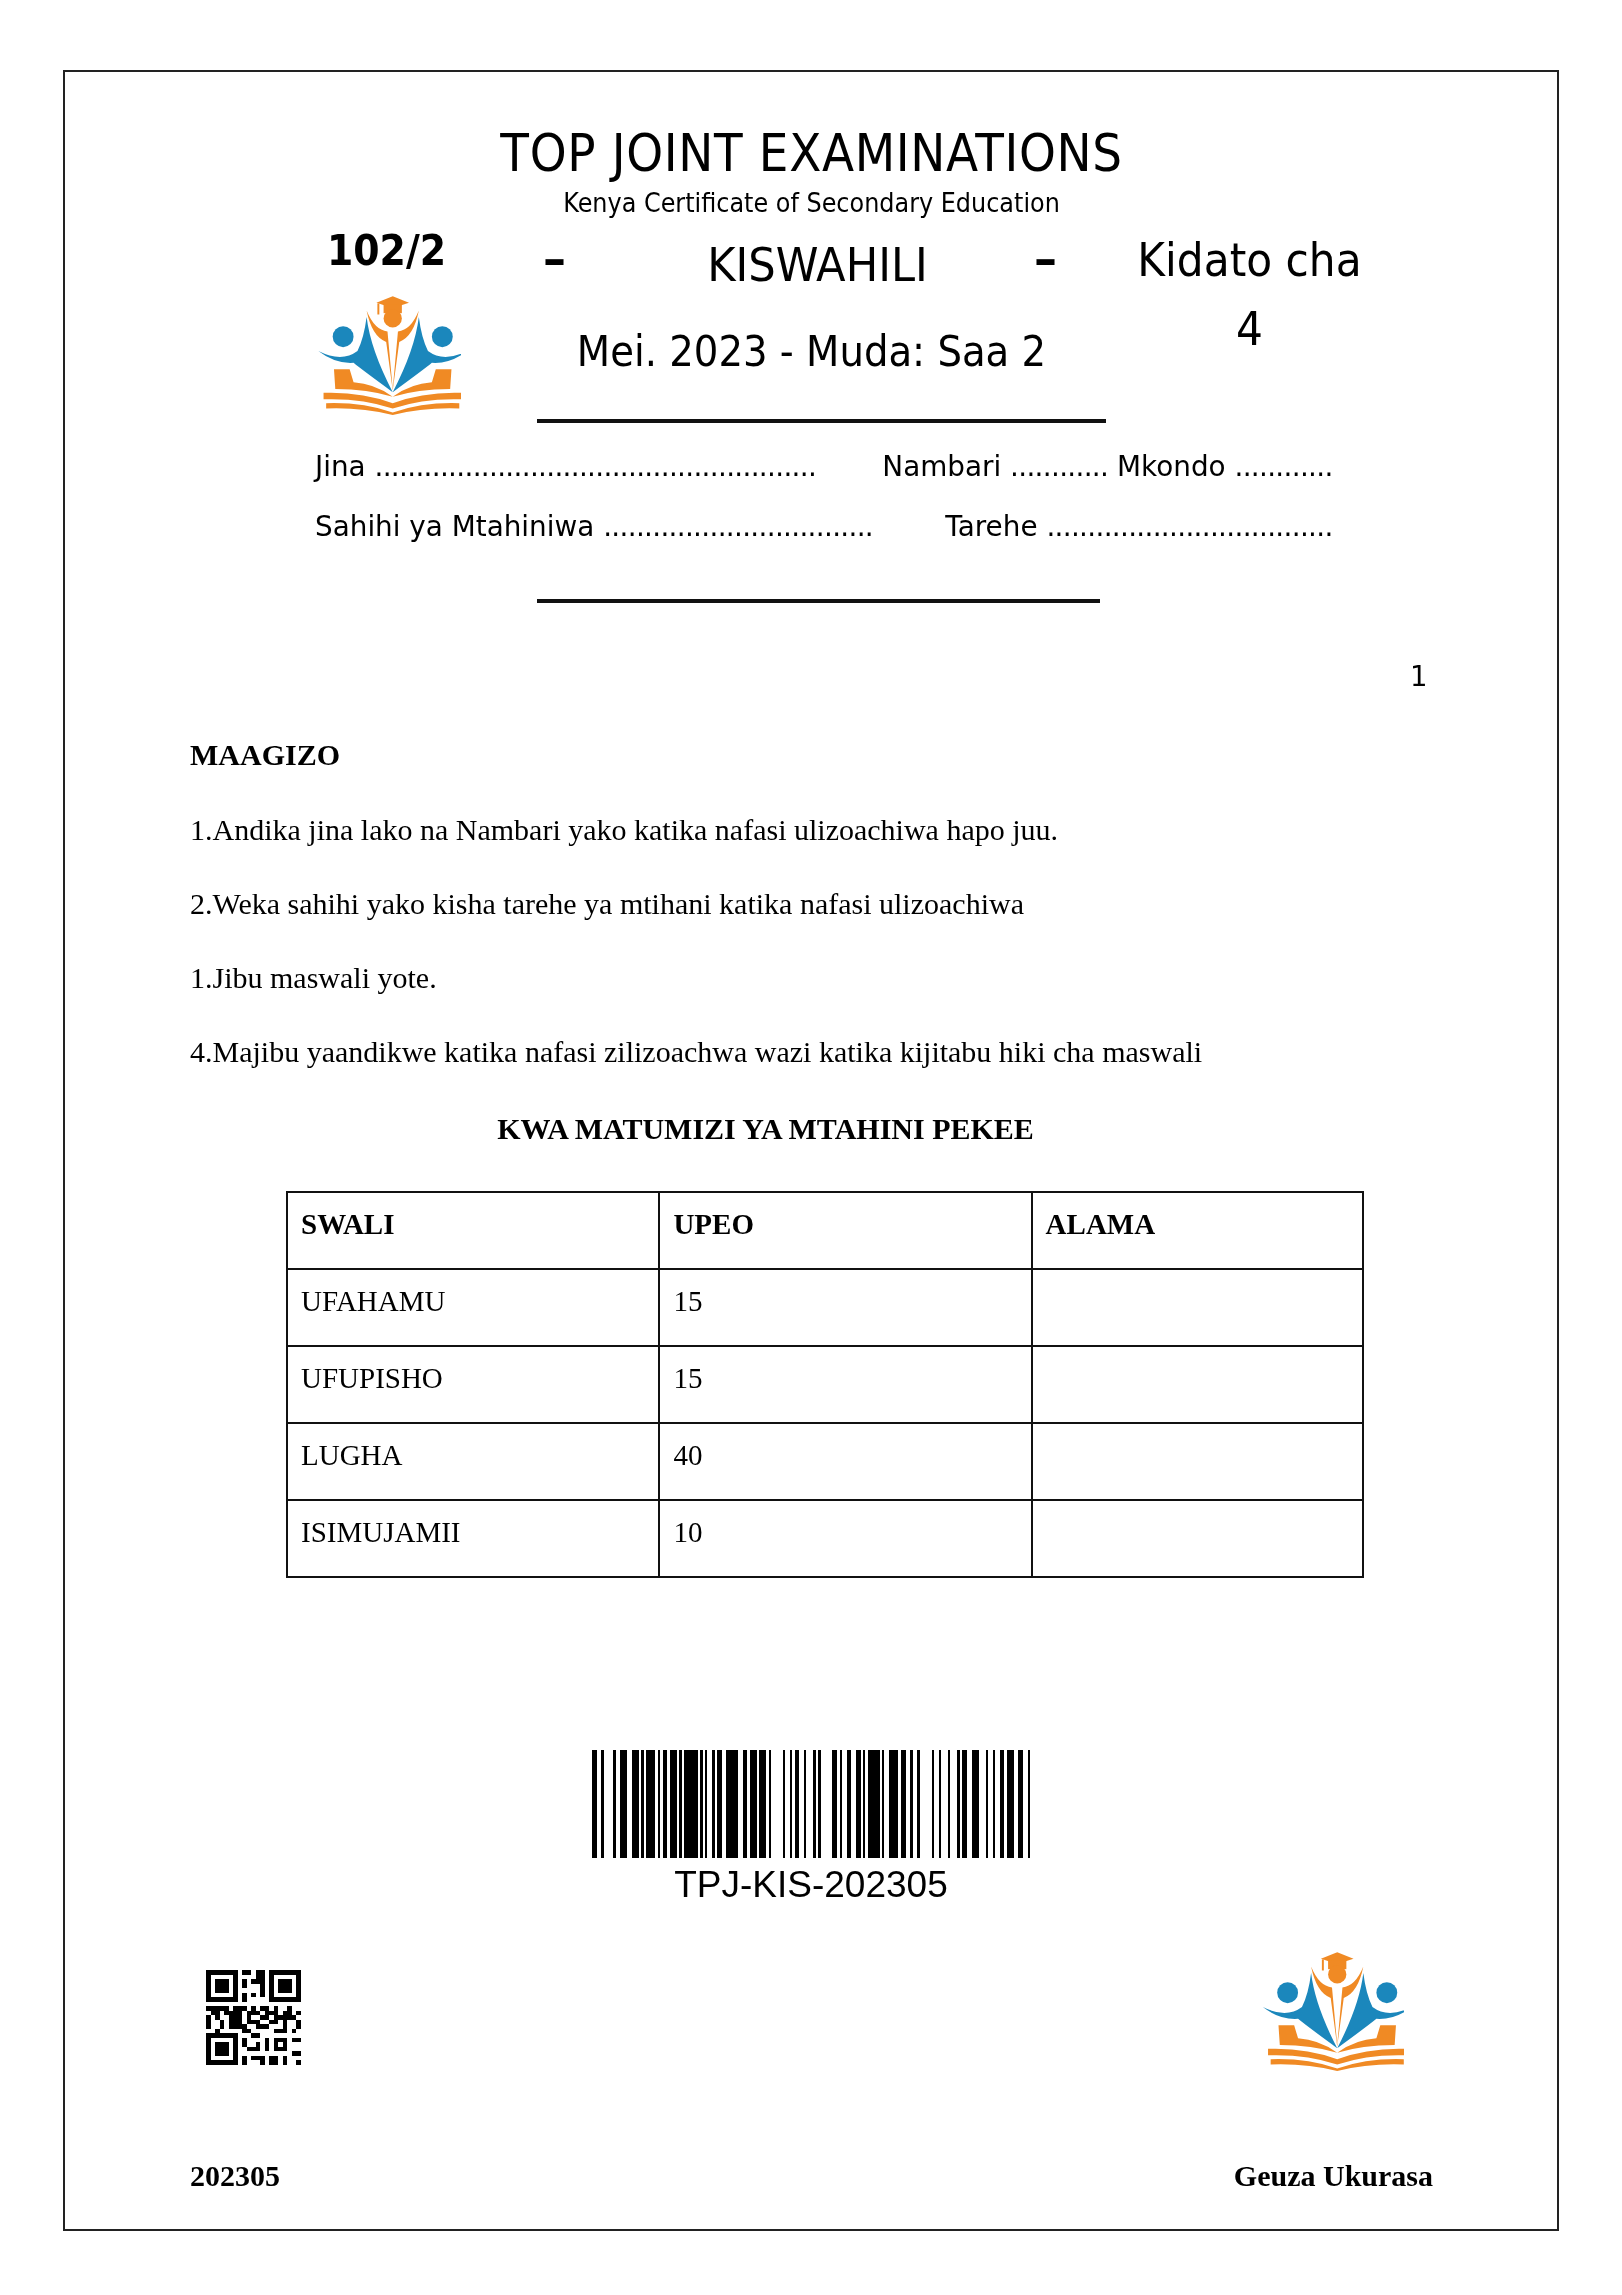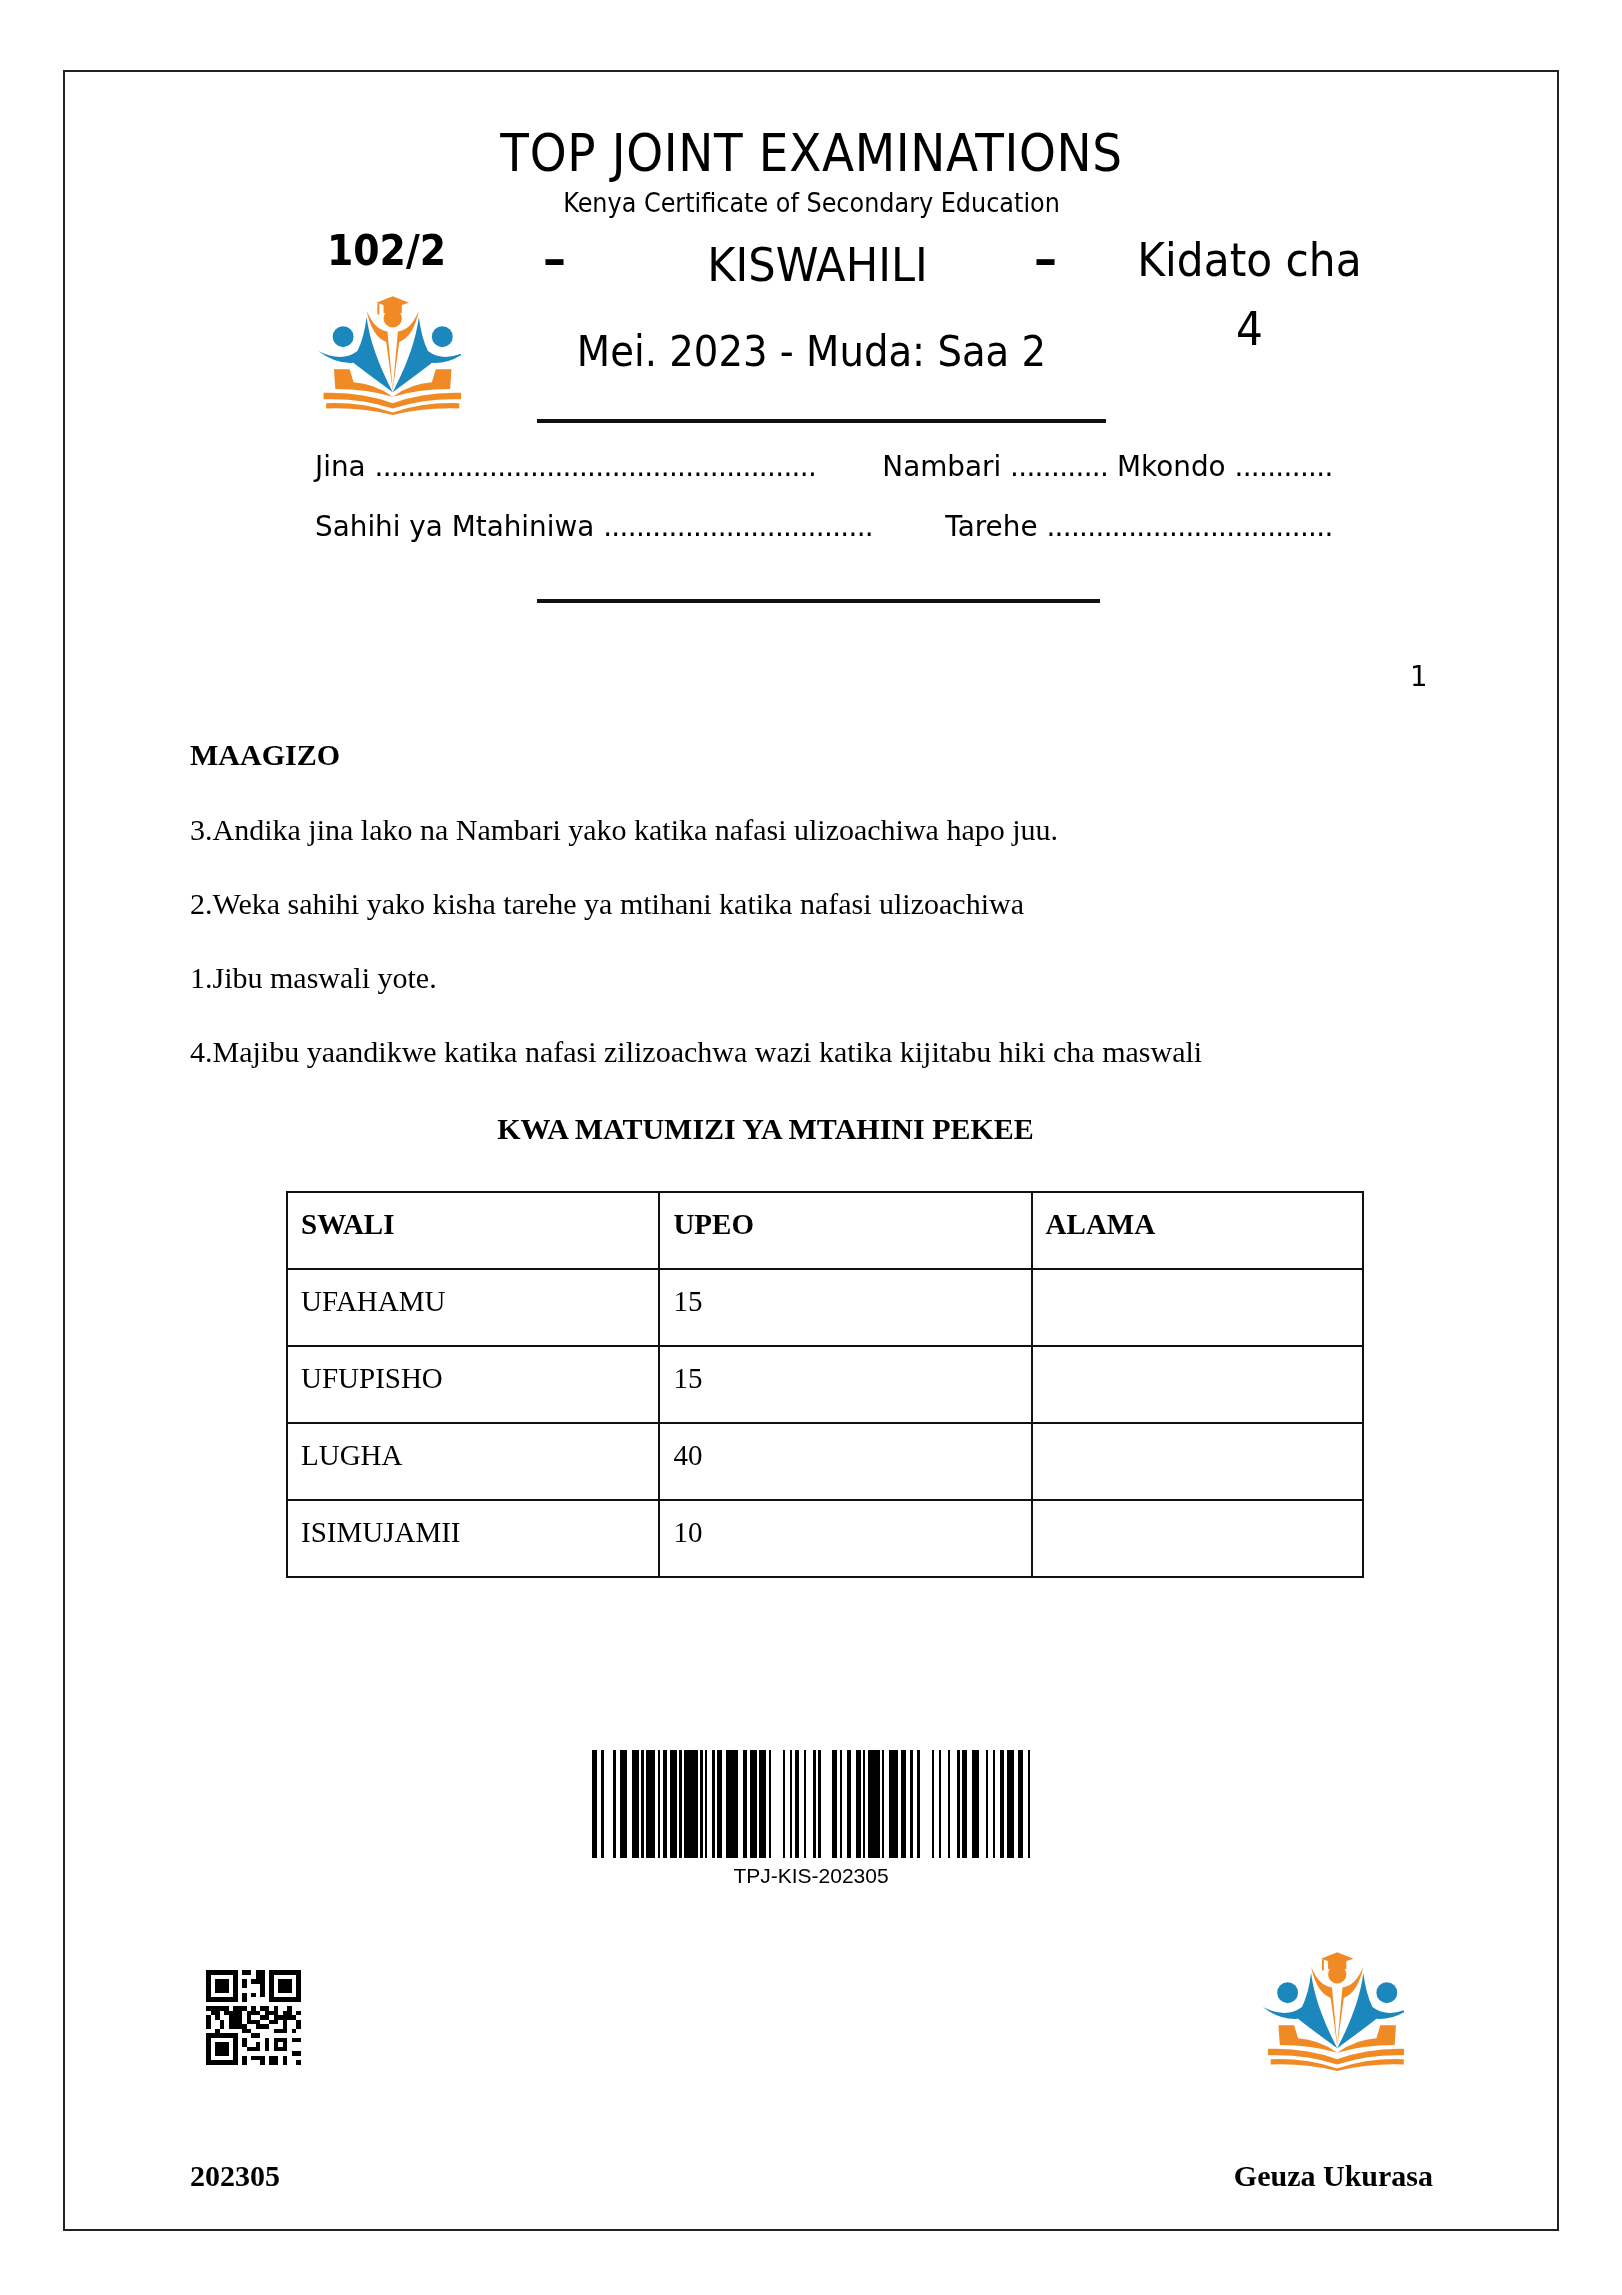--- a/index.html
+++ b/index.html
@@ -28,21 +28,21 @@
   .heading { left: 190px; top: 738px; font-size: 30px; font-weight: bold; }
   .instr { left: 190px; font-size: 30px; white-space: nowrap; }
   .i1 { top: 813px; } .i2 { top: 887px; } .i3 { top: 961px; } .i4 { top: 1035px; }
   .table-heading { left: 0; width: 1623px; text-align: center; top: 1112px; font-size: 30px; font-weight: bold; transform: translateX(-46px); }
   table.marks { position: absolute; left: 286px; top: 1191px; width: 1078px; border-collapse: collapse; font-size: 29px; }
   table.marks td, table.marks th { border: 2.6px solid #111; height: 63px; padding: 0 0 12px 13px; text-align: left; vertical-align: middle; }
   table.marks th { font-weight: bold; }
   table.marks col.c1 { width: 373px; } table.marks col.c2 { width: 373px; } table.marks col.c3 { width: 332px; }
   .barcode { left: 592px; top: 1750px; width: 438px; height: 108px; display: flex; align-items: stretch; }
   .barcode span { display: block; height: 100%; }
-  .barcode-label { left: 592px; width: 438px; top: 1864px; text-align: center; font-size: 21px; }
+  .barcode-label { left: 592px; width: 438px; top: 1864px; text-align: center; font-size: 37px; }
   .qr { left: 206px; top: 1970px; width: 95px; height: 95px; }
   .logo-top { left: 314px; top: 291px; width: 147px; height: 124px; }
   .logo-bottom { left: 1260px; top: 1947px; width: 144px; height: 124px; }
   .footer-code { left: 190px; top: 2159px; font-size: 30px; font-weight: bold; }
   .footer-turn { left: 1165px; width: 268px; text-align: right; top: 2159px; font-size: 30px; font-weight: bold; }
 </style>
 </head>
 <body>
 
 <div class="abs page-border"></div>
@@ -88,21 +88,21 @@
 <div class="abs field-row row2 sans">
   <span><span>Sahihi ya Mtahiniwa</span> <span class="dots">.................................</span></span>
   <span><span>Tarehe</span> <span class="dots">...................................</span></span>
 </div>
 
 <div class="abs rule rule2"></div>
 
 <div class="abs page-num sans">1</div>
 
 <div class="abs heading serif">MAAGIZO</div>
-<div class="abs instr i1 serif">3.Andika jina lako na Nambari yako katika nafasi ulizoachiwa hapo juu.</div>
+<div class="abs instr i1 serif">1.Andika jina lako na Nambari yako katika nafasi ulizoachiwa hapo juu.</div>
 <div class="abs instr i2 serif">2.Weka sahihi yako kisha tarehe ya mtihani katika nafasi ulizoachiwa</div>
 <div class="abs instr i3 serif">1.Jibu maswali yote.</div>
 <div class="abs instr i4 serif">4.Majibu yaandikwe katika nafasi zilizoachwa wazi katika kijitabu hiki cha maswali</div>
 
 <div class="abs table-heading serif">KWA MATUMIZI YA MTAHINI PEKEE</div>
 <table class="marks serif">
   <colgroup>
       <col class="c1">
       <col class="c2">
       <col class="c3">

